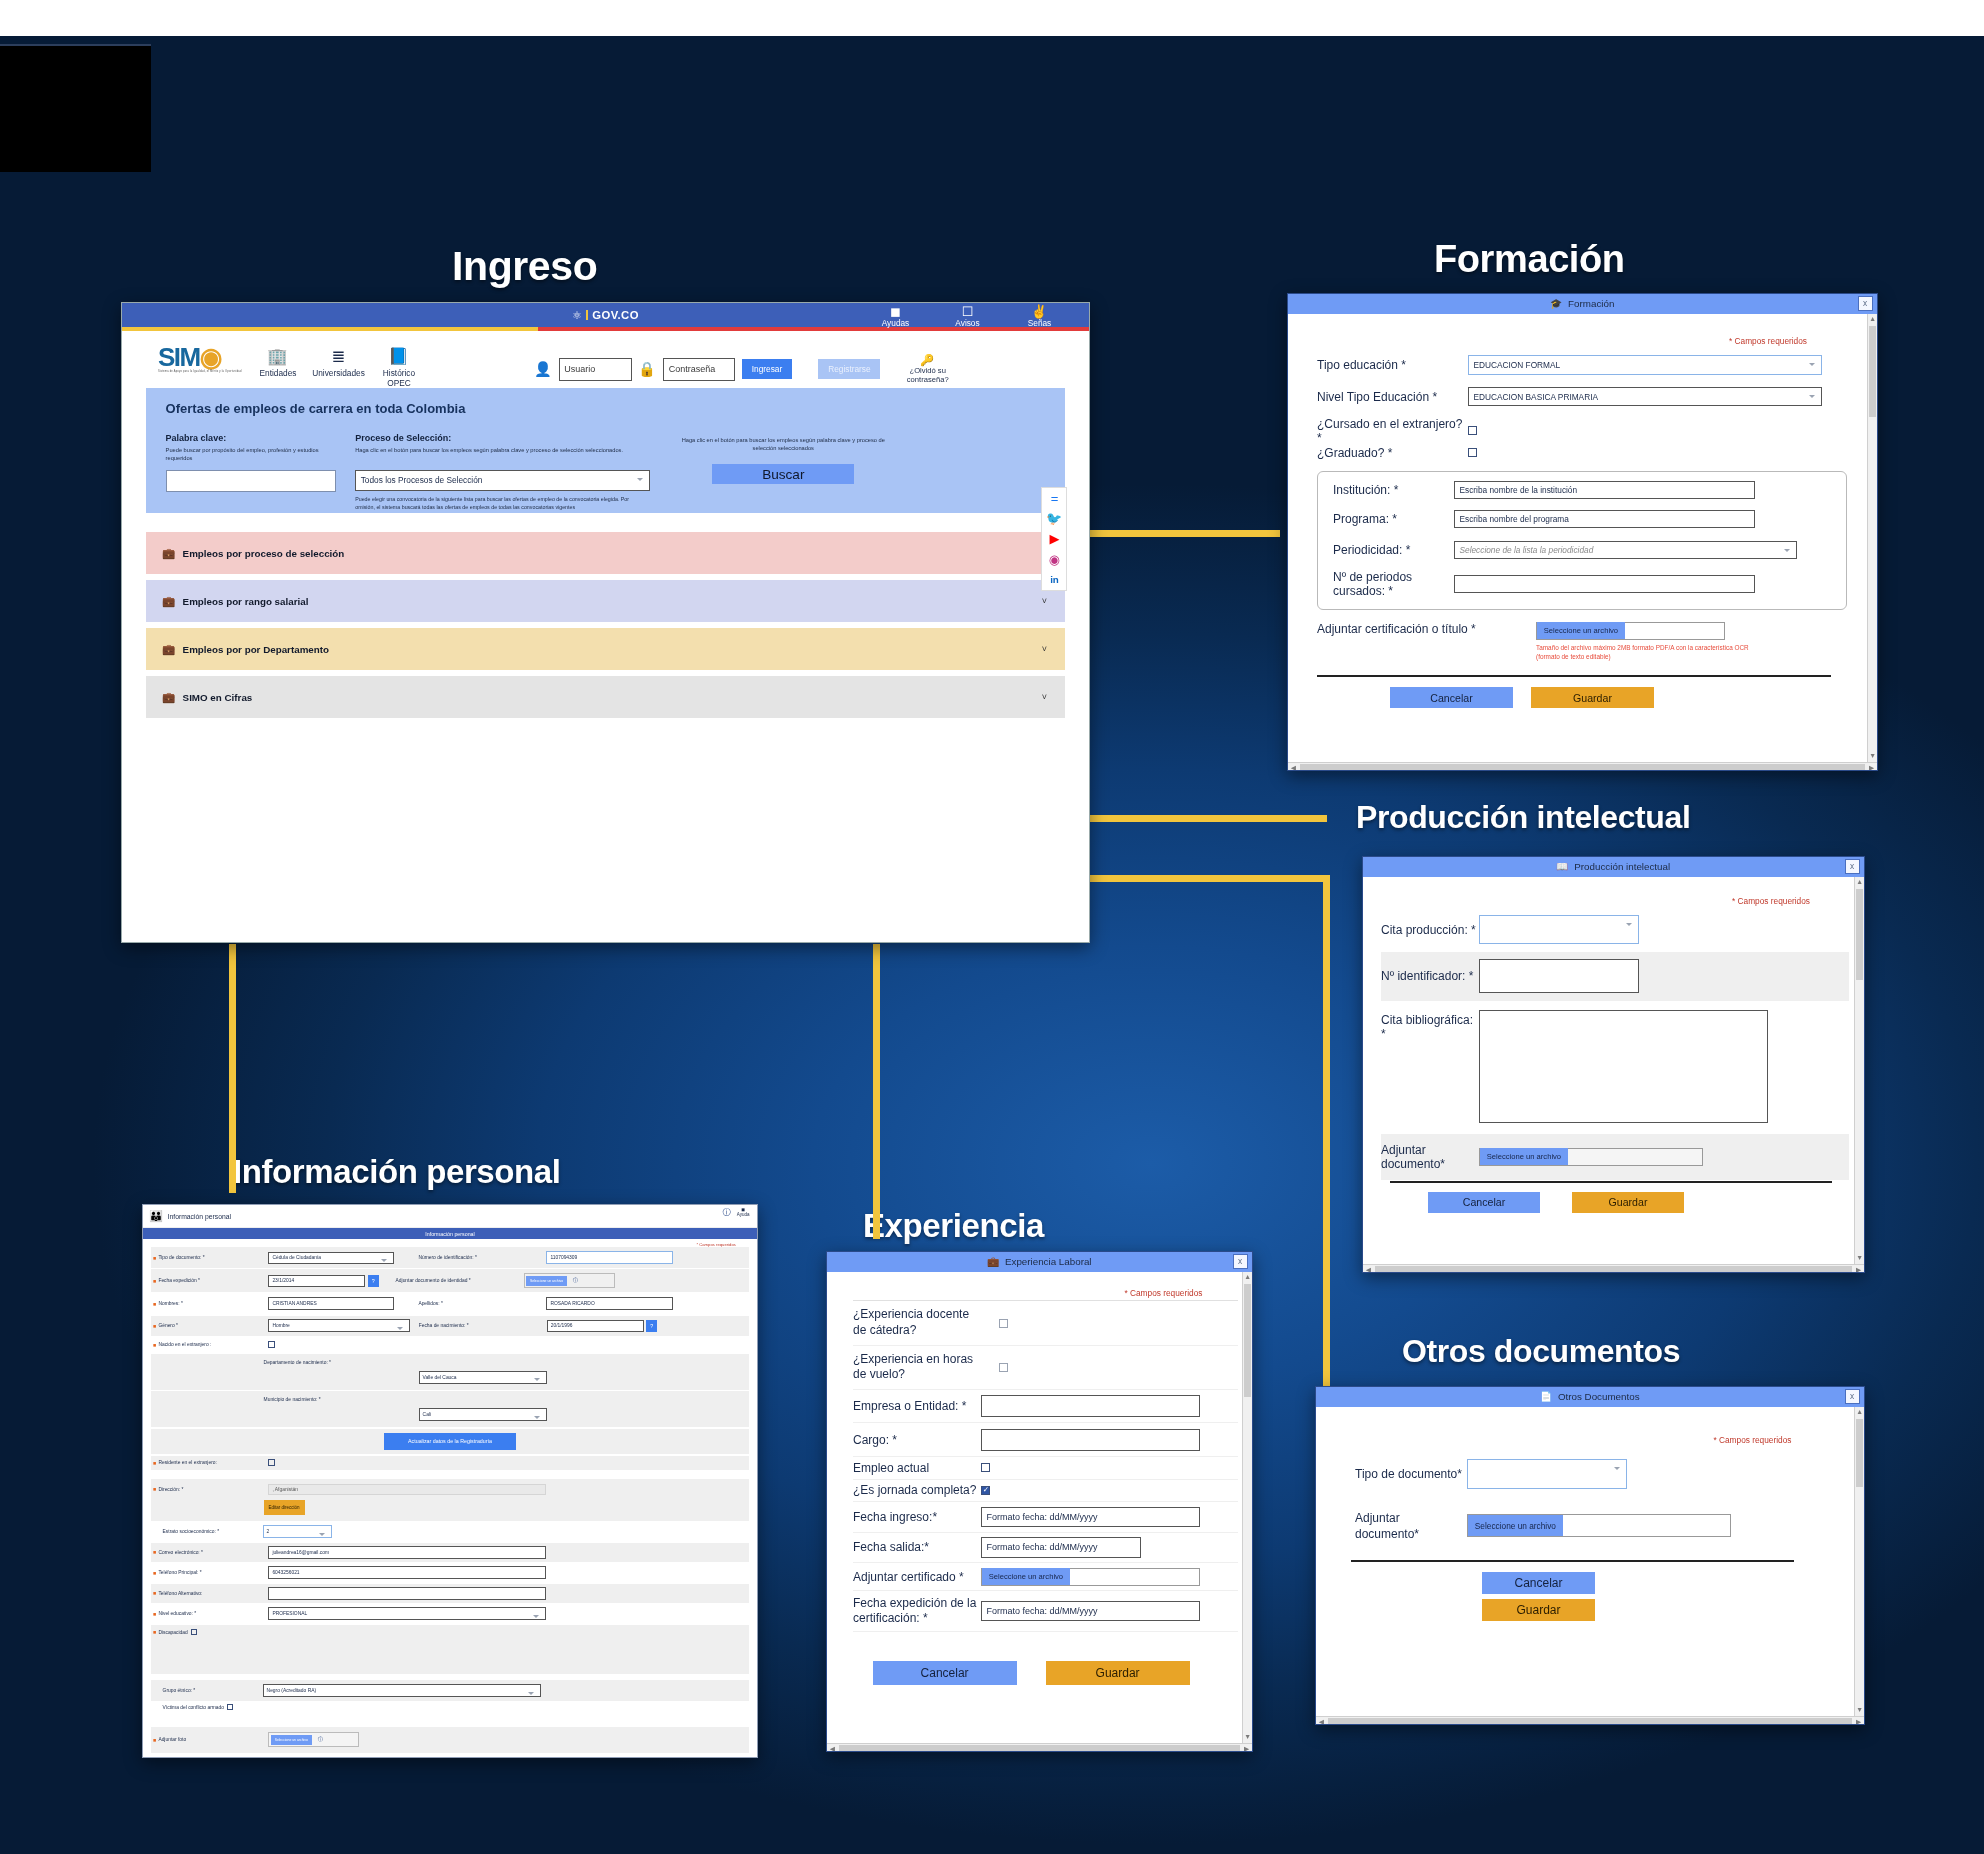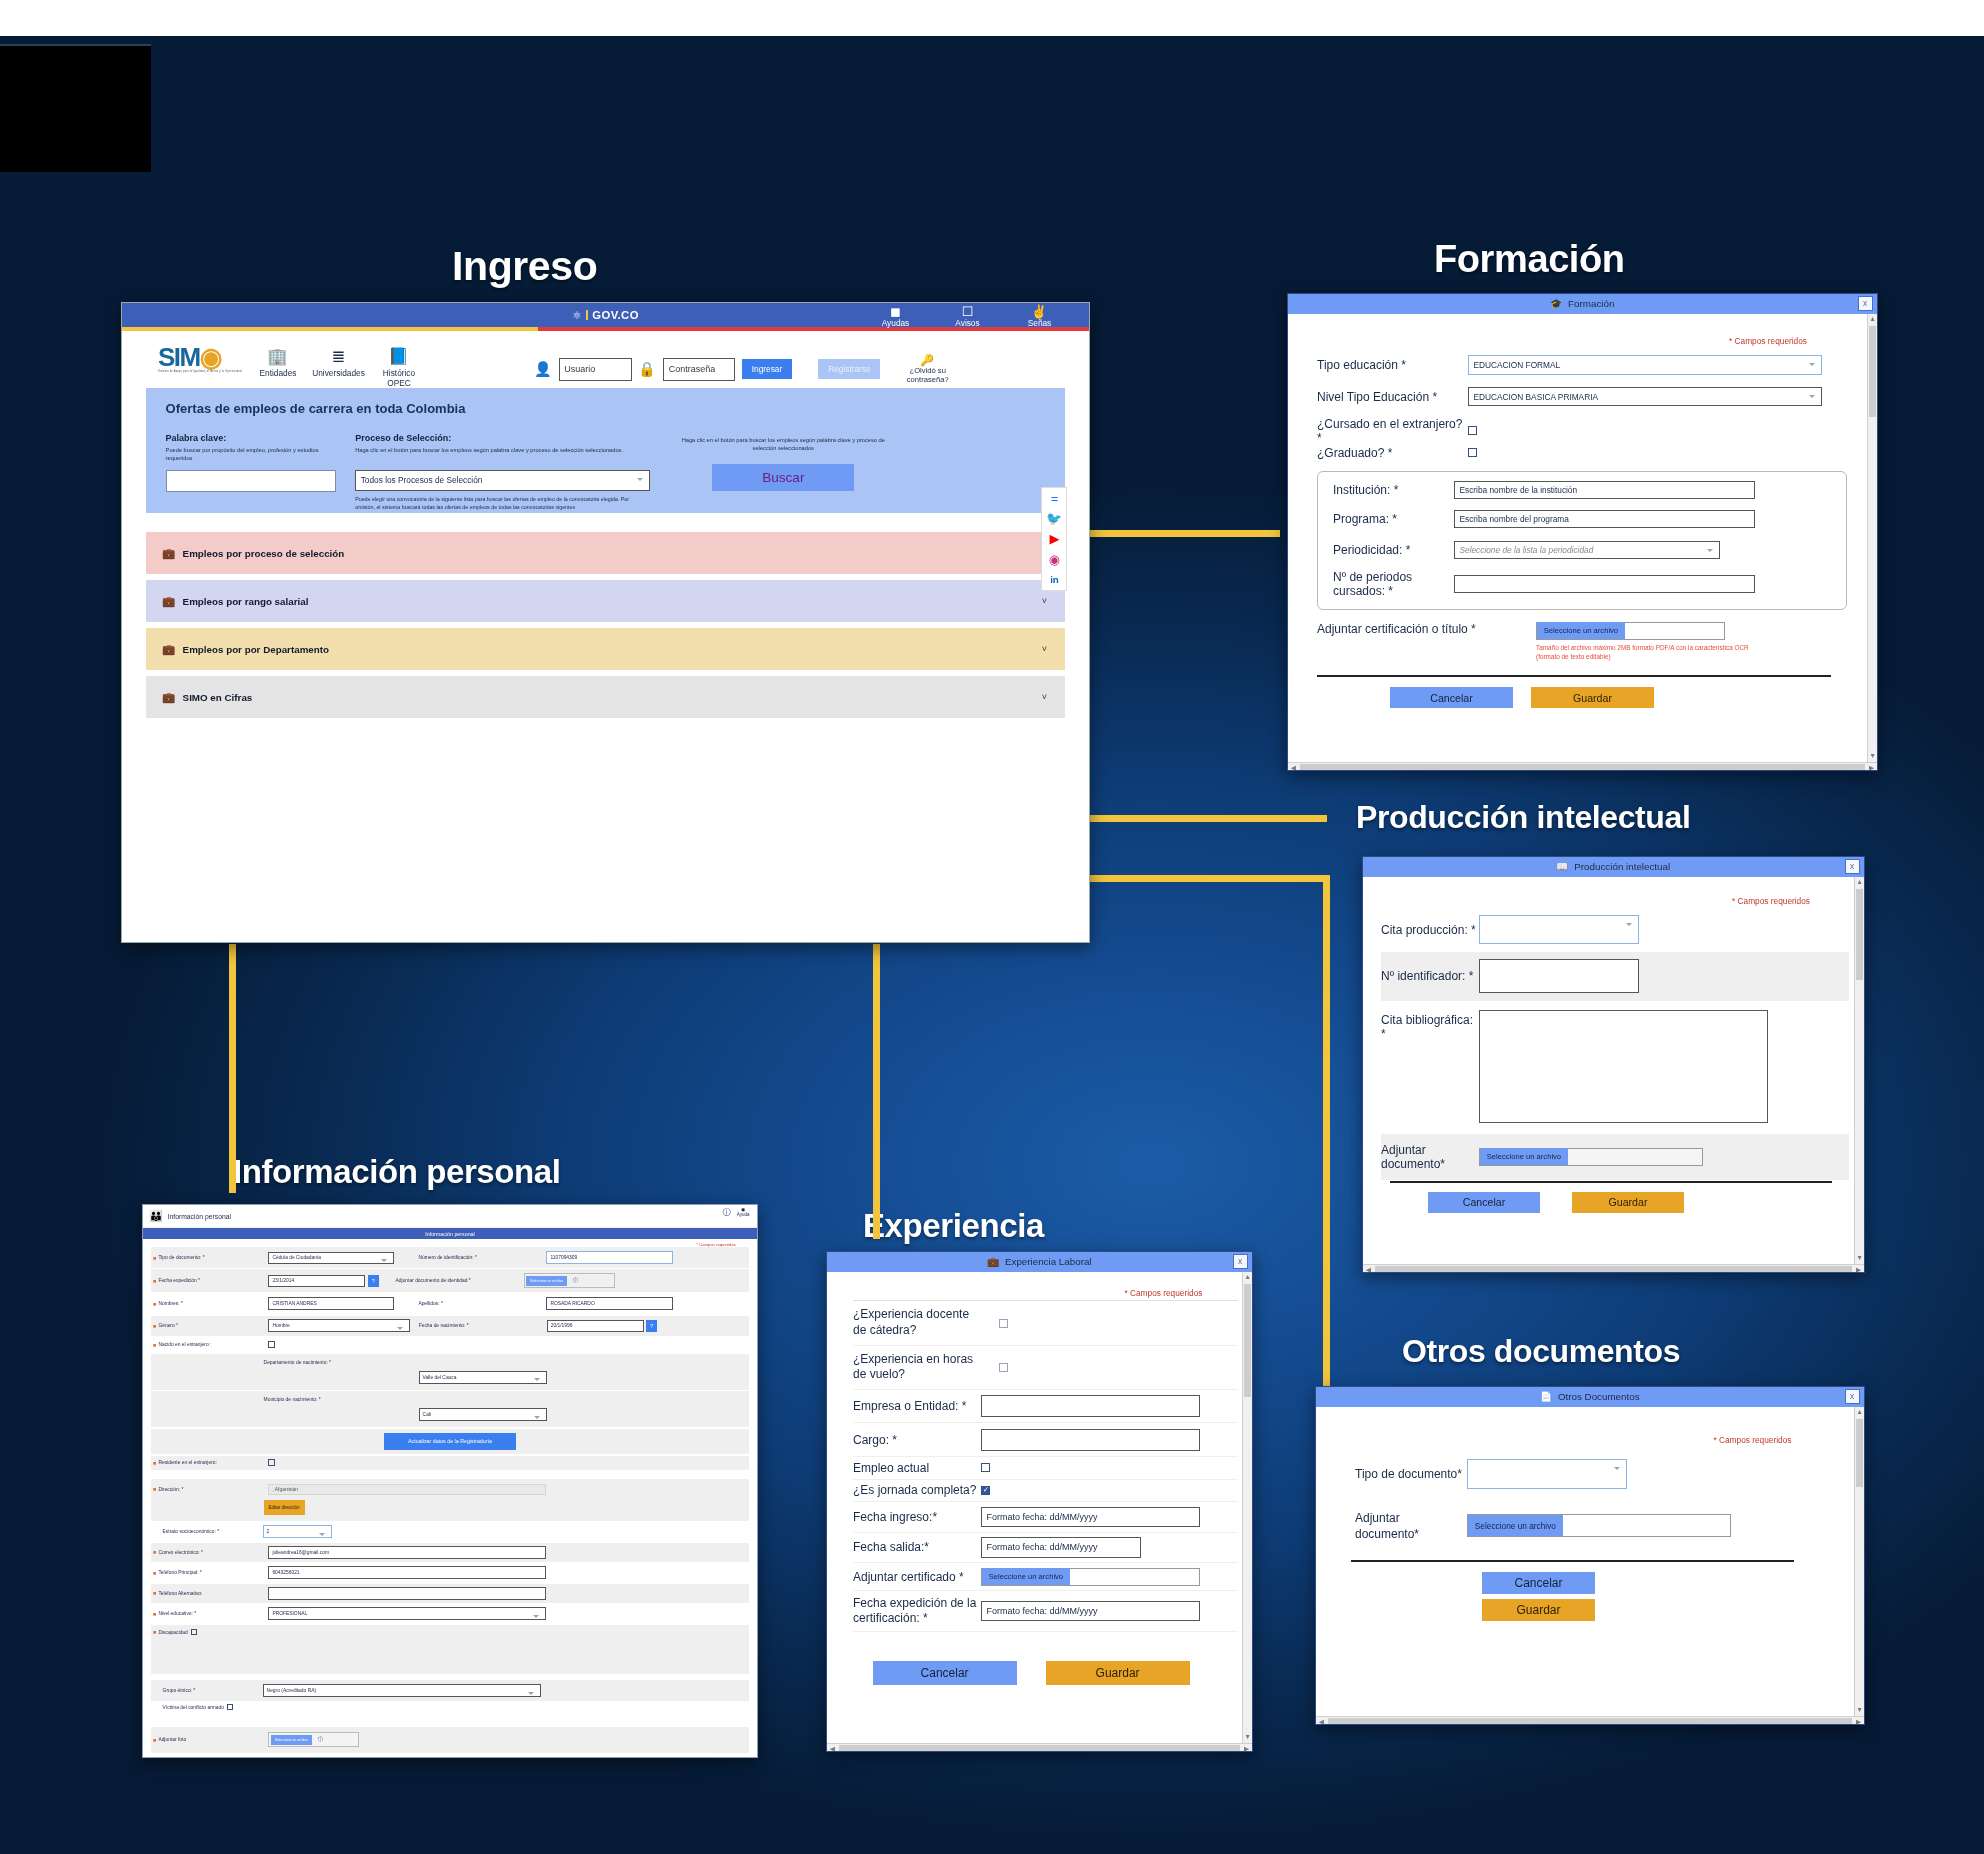--- a/index.html
+++ b/index.html
@@ -183,21 +183,21 @@
         <div style="background:#fff; border:0.8px solid #7e8fae; height:22px; margin-top:4.5px;"></div>
       </div>
       <div style="width:295px;">
         <div style="font-size:9px; font-weight:bold; color:#12213d;">Proceso de Selección:</div>
         <div style="font-size:5.7px; color:#1d2b45; line-height:1.35; margin-top:4.5px; height:18px;">Haga clic en el botón para buscar los empleos según palabra clave y proceso de selección seleccionados.</div>
         <div class="sel" style="background:#fff; height:21px; margin-top:4.5px; font-size:8.3px; border:0.8px solid #555;">Todos los Procesos de Selección</div>
         <div style="font-size:5.3px; color:#1d2b45; line-height:1.45; margin-top:5.3px;">Puede elegir una convocatoria de la siguiente lista para buscar las ofertas de empleo de la convocatoria elegida. Por omisión, el sistema buscará todas las ofertas de empleos de todas las convocatorias vigentes</div>
       </div>
       <div style="width:227px; text-align:center;">
         <div style="font-size:5.7px; color:#1d2b45; line-height:1.4; margin-top:4.5px;">Haga clic en el botón para buscar los empleos según palabra clave y proceso de selección seleccionados</div>
-        <div style="background:#6f9bf5; color:#701a75; width:142px; height:27px; margin:10.6px auto 0; display:flex; align-items:center; justify-content:center; font-size:13.6px;">Buscar</div>
+        <div style="background:#6f9bf5; color:#0f172a; width:142px; height:20px; margin:10.6px auto 0; display:flex; align-items:center; justify-content:center; font-size:13.6px;">Buscar</div>
       </div>
     </div>
   </div>
 
   <div style="margin:19.6px 24px 0;">
     <div class="acc" style="background:#f3ccca; height:42px; margin-bottom:6px;">
       <span class="bag">💼</span>
         <span>Empleos por proceso de selección</span>
         <span class="chev">˅</span>
     </div>
@@ -257,21 +257,21 @@
       <div style="display:flex; align-items:center;">
         <div class="lbl" style="width:121px;">Institución: *</div>
         <div class="inp" style="width:301px; height:18px;">Escriba nombre de la institución</div>
       </div>
       <div style="display:flex; align-items:center; margin-top:11.3px;">
         <div class="lbl" style="width:121px;">Programa: *</div>
         <div class="inp" style="width:301px; height:18px;">Escriba nombre del programa</div>
       </div>
       <div style="display:flex; align-items:center; margin-top:13px;">
         <div class="lbl" style="width:121px;">Periodicidad: *</div>
-        <div class="sel" style="width:266px; height:18px; color:#8a8a8a; font-style:italic;">Seleccione de la lista la periodicidad</div>
+        <div class="sel" style="width:343px; height:18px; color:#8a8a8a; font-style:italic;">Seleccione de la lista la periodicidad</div>
       </div>
       <div style="display:flex; align-items:center; margin-top:11.3px;">
         <div class="lbl" style="width:121px;">Nº de periodos cursados: *</div>
         <div class="inp" style="width:301px; height:18px;"></div>
       </div>
     </div>
 
     <div style="display:flex; align-items:flex-start; margin-top:12px;">
       <div class="lbl" style="width:219px;">Adjuntar certificación o título *</div>
       <div>

